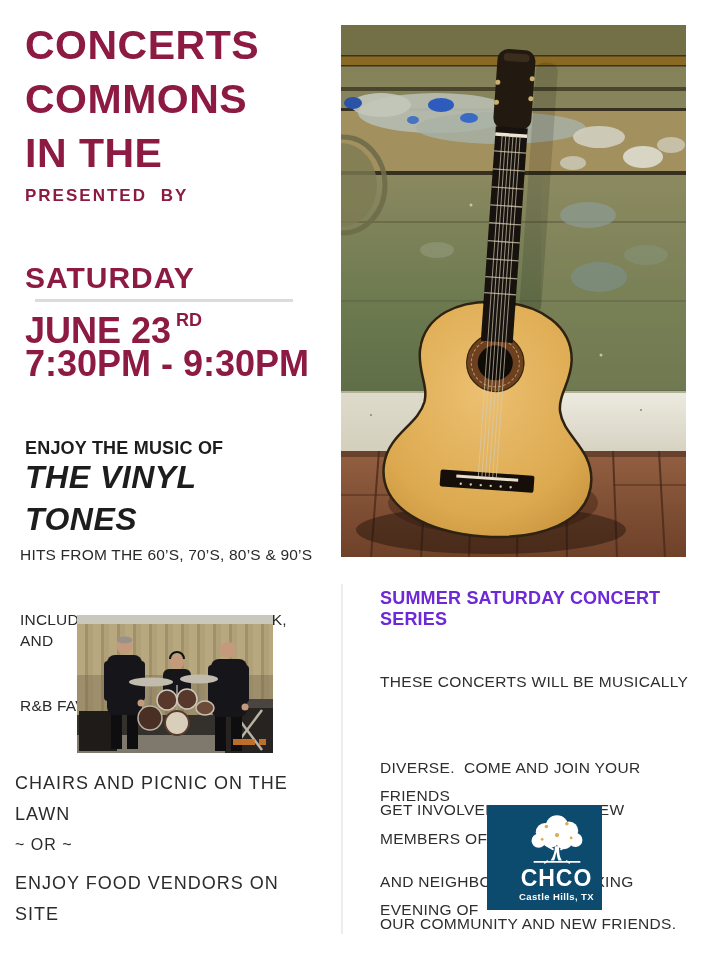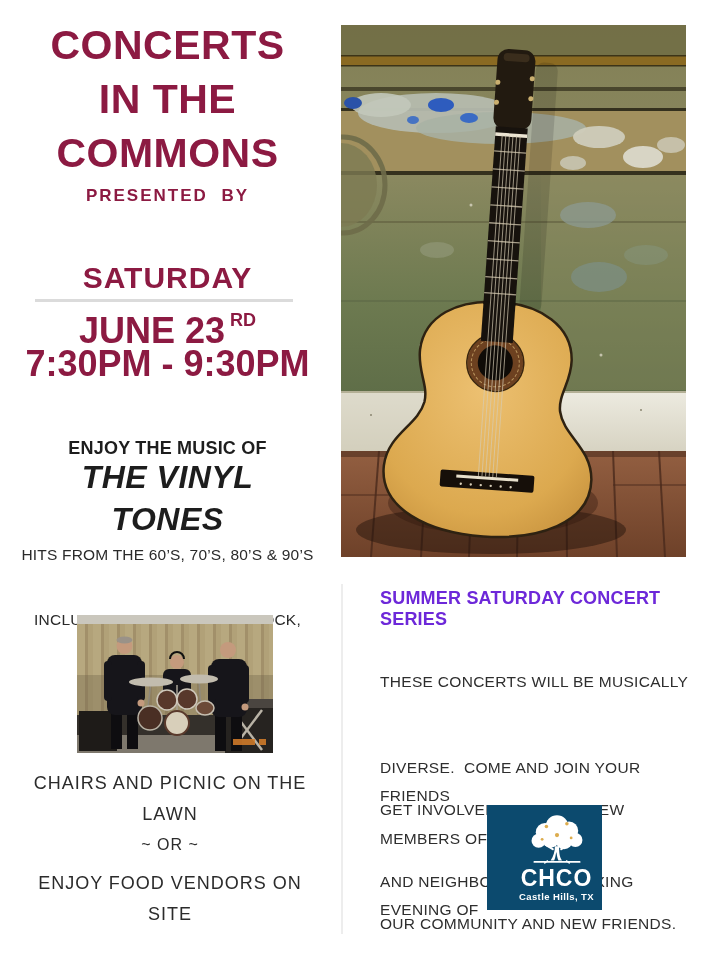--- a/index.html
+++ b/index.html
@@ -3,21 +3,21 @@
 <meta charset="utf-8">
 <style>
   html,body{margin:0;padding:0;}
   body{
     width:720px;height:960px;background:#ffffff;overflow:hidden;
     font-family:"Liberation Sans","DejaVu Sans",sans-serif;
     -webkit-font-smoothing:antialiased;
   }
   .flyer{position:relative;width:720px;height:960px;background:#fff;}
   .abs{position:absolute;}
-  .center{text-align:center;}
+  .center{text-align:left;}
   .keep-ws{white-space:pre-wrap;}
 
   
   .maroon{color:#8C1A42;}
   #title{left:25px;top:18px;width:285px;font-weight:700;font-size:41px;line-height:54px;letter-spacing:.5px;}
   #presented{left:25px;top:186px;width:285px;font-weight:700;font-size:17px;letter-spacing:2px;word-spacing:7px;}
   #org{left:25px;top:204px;width:285px;font-weight:700;font-size:45px;line-height:52px;}
   #day{left:25px;top:258px;width:285px;font-weight:700;font-size:30px;line-height:40px;letter-spacing:1px;}
   #rule{left:35px;top:299px;width:258px;height:2.5px;background:#DBDBDB;}
   #date{left:25px;top:302px;width:285px;font-weight:700;font-size:36px;line-height:44px;}
@@ -54,22 +54,22 @@
   #logo-acronym{color:#fff;font-weight:700;font-size:23px;line-height:23px;letter-spacing:1px;margin-top:-2px;}
   #logo-loc{color:#fff;font-weight:700;font-size:9.5px;line-height:13px;letter-spacing:.4px;}
 </style>
 </head>
 <body>
 
 <div class="flyer">
 
   <div class="abs center maroon" id="title">
     <div>CONCERTS</div>
+    <div>COMMONS</div>
     <div>IN THE</div>
-    <div>COMMONS</div>
   </div>
 
   <div class="abs center maroon" id="presented">PRESENTED BY</div>
   <div class="abs center maroon" id="day">SATURDAY</div>
   <div class="abs" id="rule"></div>
   <div class="abs center maroon" id="date"><span>JUNE 23</span><sup>RD</sup></div>
   <div class="abs center maroon" id="time">7:30PM - 9:30PM</div>
 
   <div class="abs center" id="music-intro">ENJOY THE MUSIC OF</div>
   <div class="abs center" id="band-name">THE VINYL TONES</div>

